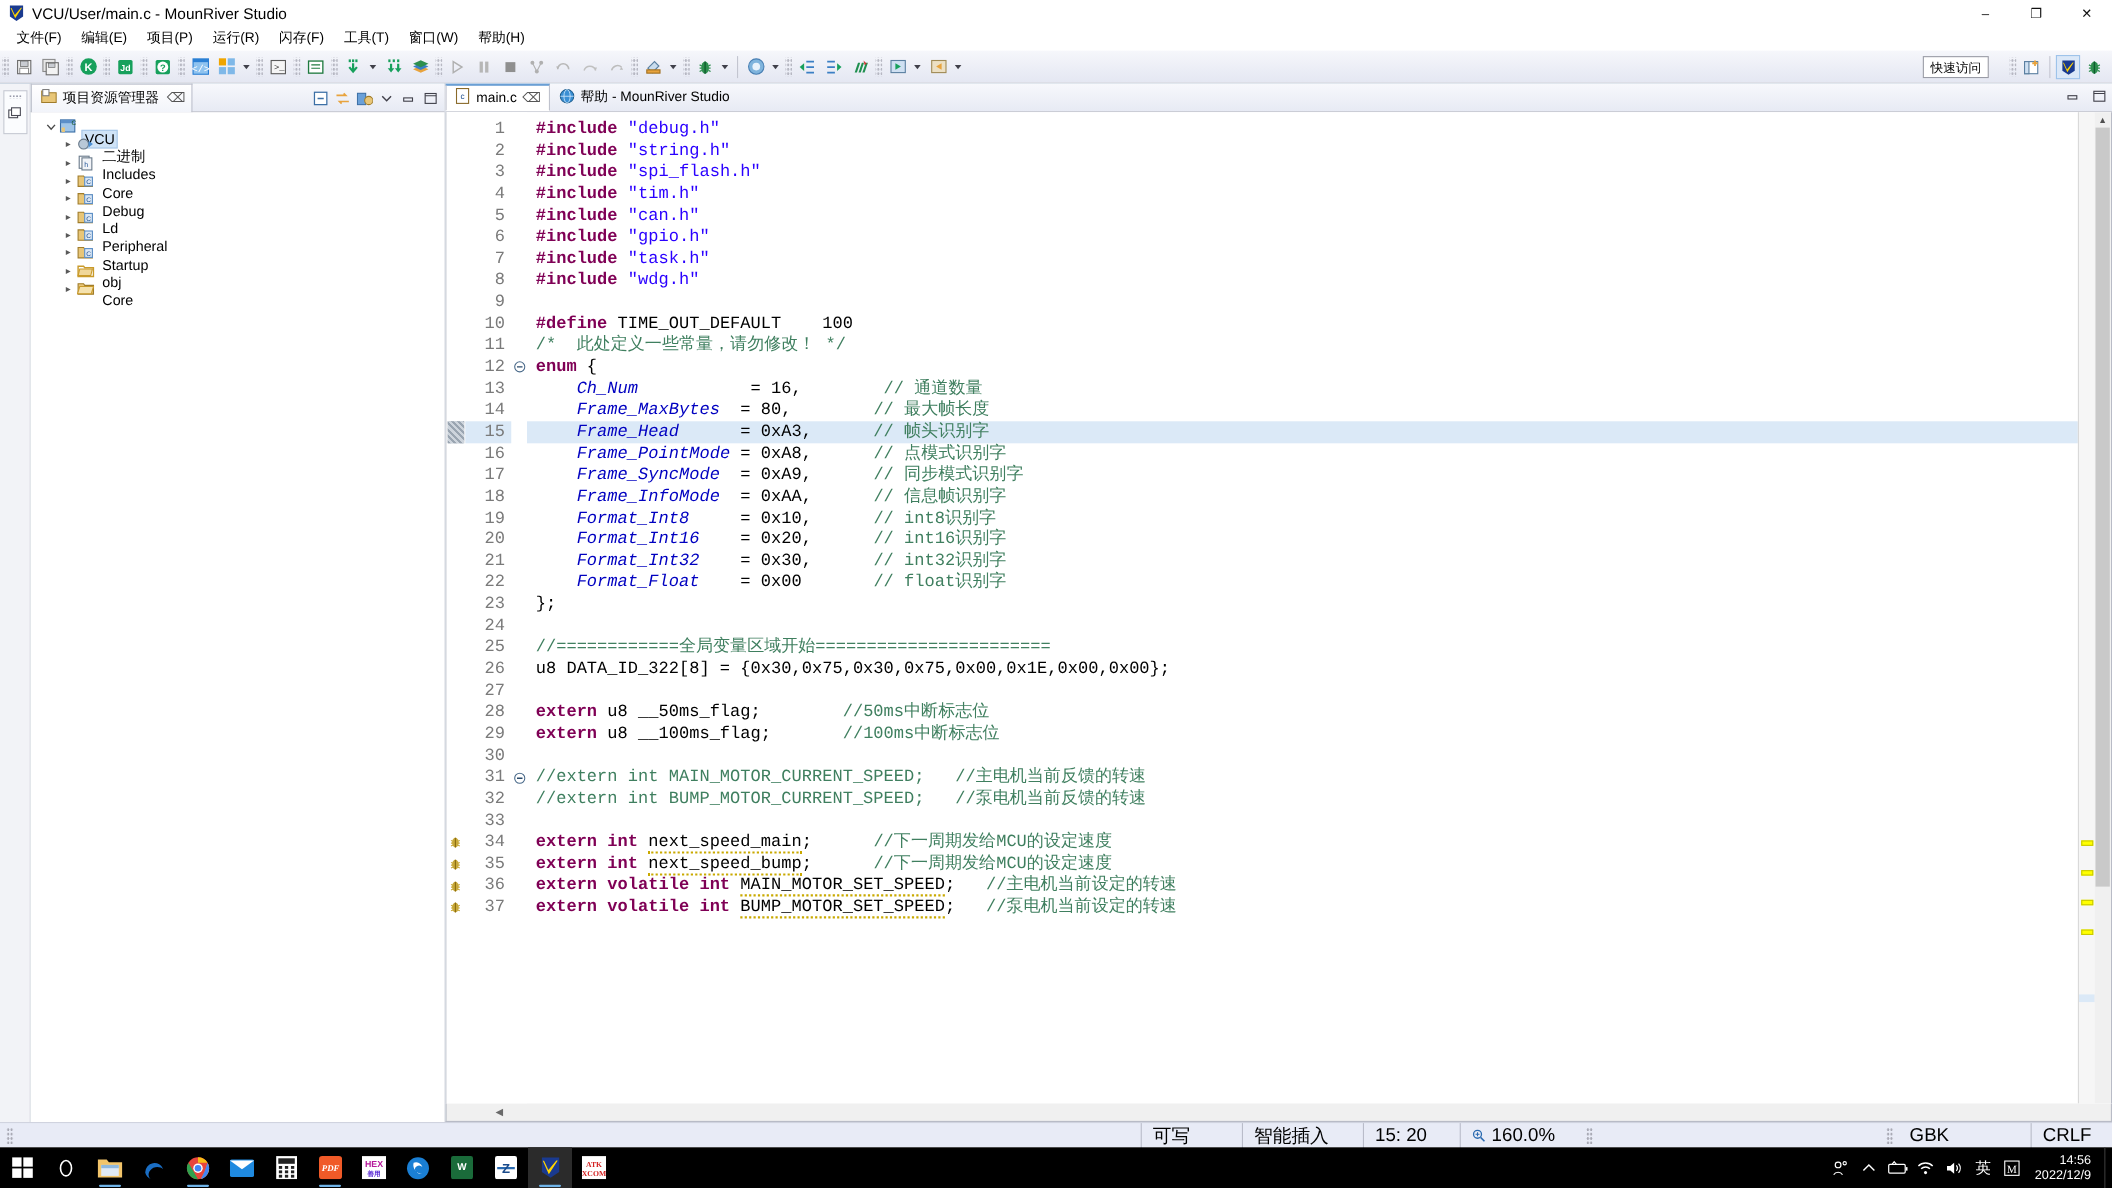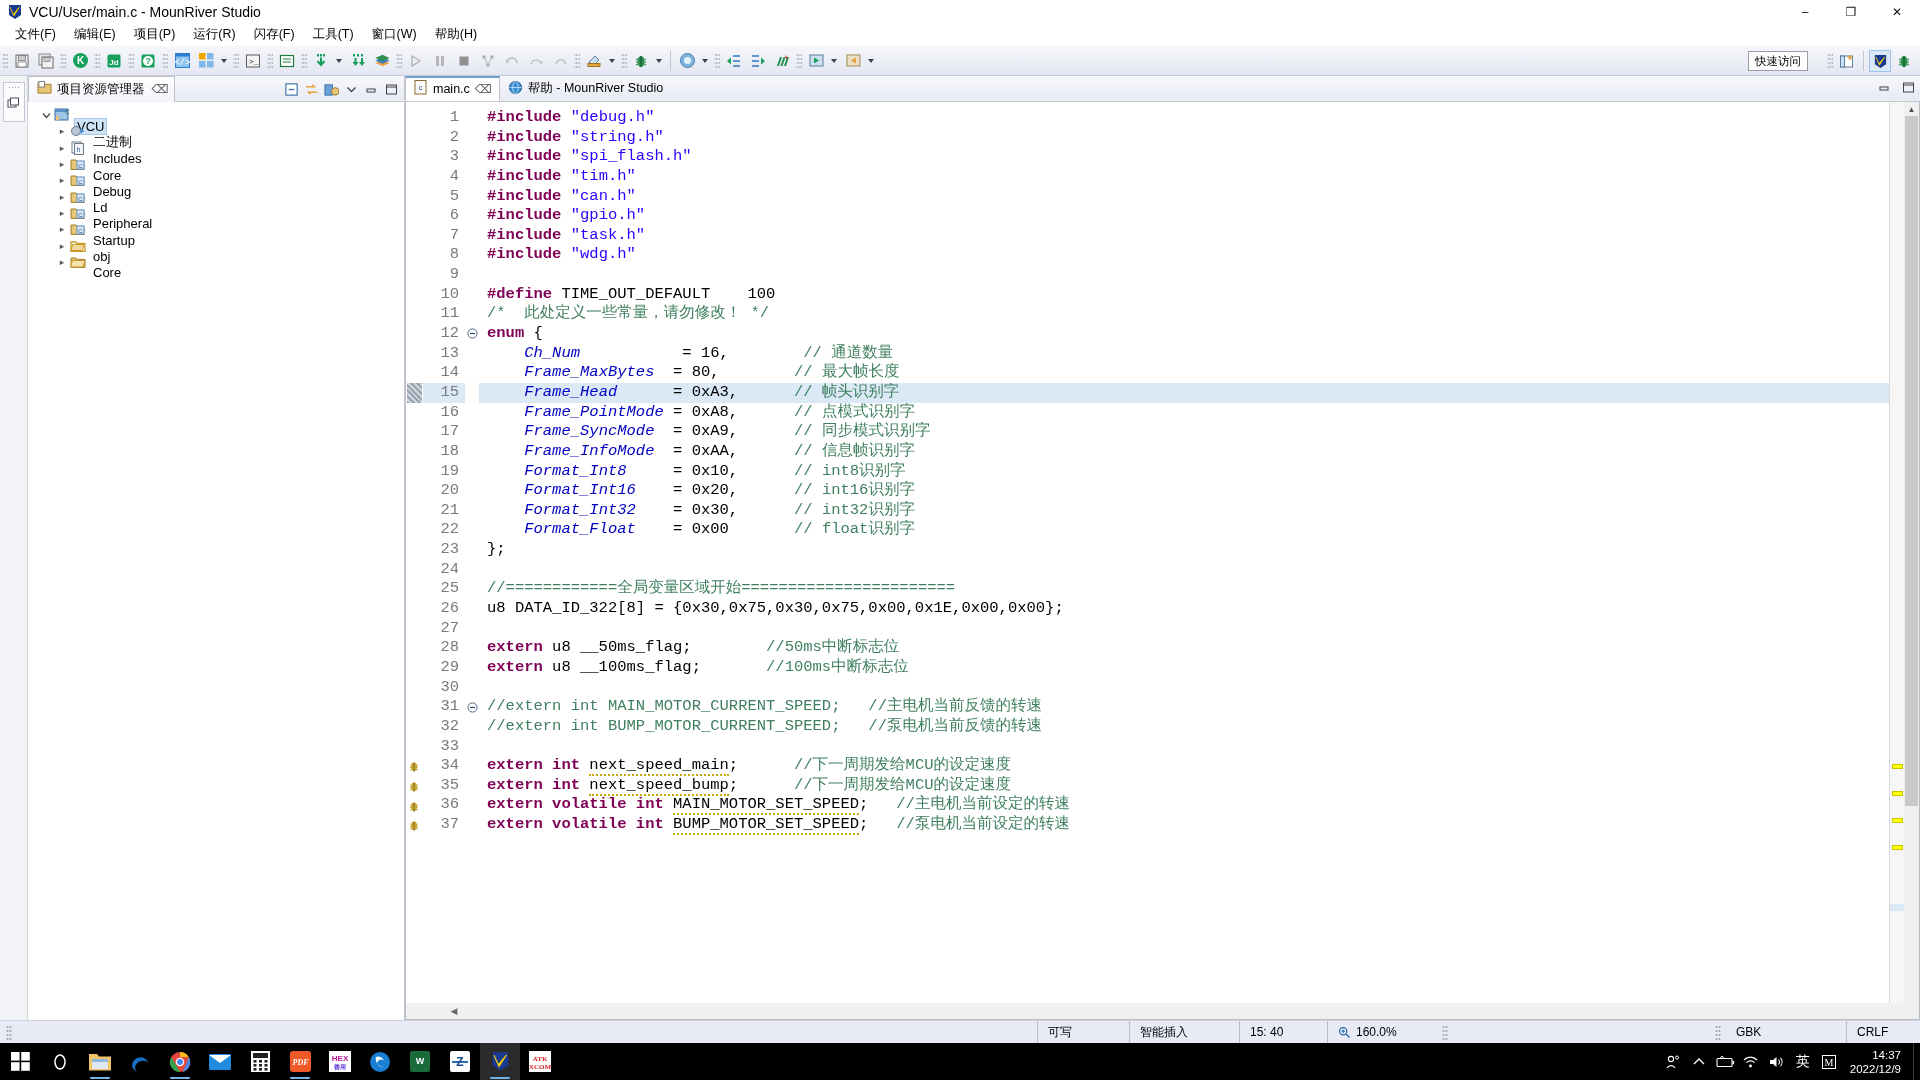--- a/index.html
+++ b/index.html
@@ -274,21 +274,21 @@
     width: 16px; height: 15px; margin-left: 40px;
     display: flex; align-items: center; justify-content: center;
     font-size: 9px; color: #6a6a6a;
   }
 
   
   .statusbar {
     height: 23px; flex: 0 0 23px;
     background: #e8ebf6;
     display: flex; align-items: center;
-    font-size: 12px; color: #000;
+    font-size: 17px; color: #000;
     border-top: 1px solid #d0d3df;
   }
   .sb-cell {
     height: 23px; display: flex; align-items: center;
     padding: 0 10px; border-left: 1px solid #b9bcc9;
     white-space: nowrap;
   }
   .sb-first { border-left: none; }
   .sb-grip {
     width: 6px; height: 15px; margin: 0 5px;
@@ -904,21 +904,21 @@
         <div class="hscroll-left">◀</div>
       </div>
     </div>
   </div>
 
   <div class="statusbar">
     <div class="sb-grip sb-first" style="margin-left:6px"></div>
     <div class="sb-cell sb-first" style="width:1020px"></div>
     <div class="sb-cell" style="width:92px">可写</div>
     <div class="sb-cell" style="width:110px">智能插入</div>
-    <div class="sb-cell" style="width:88px">15: 40</div>
+    <div class="sb-cell" style="width:88px">15: 20</div>
     <div class="sb-cell" style="width:110px">
       <span style="margin-right:5px;display:flex;">
         <svg width="13" height="13" viewBox="0 0 13 13">
             <circle cx="5.2" cy="5.2" r="3.6" fill="none" stroke="#2a6ab0" stroke-width="1.2"></circle>
             <line x1="8" y1="8" x2="11.5" y2="11.5" stroke="#2a6ab0" stroke-width="1.4"></line>
             <line x1="3.4" y1="5.2" x2="7" y2="5.2" stroke="#2a6ab0"></line>
             <line x1="5.2" y1="3.4" x2="5.2" y2="7" stroke="#2a6ab0"></line>
           </svg>
       </span>
       <span>160.0%</span>
@@ -1069,19 +1069,19 @@
           </svg>
       </div>
       <div class="tray-ico" style="font-size:14px;">英</div>
       <div class="tray-ico">
         <svg width="16" height="16" viewBox="0 0 16 16">
             <rect x="1.5" y="1.5" width="13" height="13" fill="none" stroke="#fff"></rect>
             <text x="8" y="12" font-size="10" fill="#fff" text-anchor="middle" font-family="Liberation Serif,serif">M</text>
           </svg>
       </div>
       <div class="clock">
-        <span>14:37</span>
+        <span>14:56</span>
         <span>2022/12/9</span>
       </div>
       <div class="showdesk"></div>
     </div>
   </div>
 </div>
 
 </body></html>

